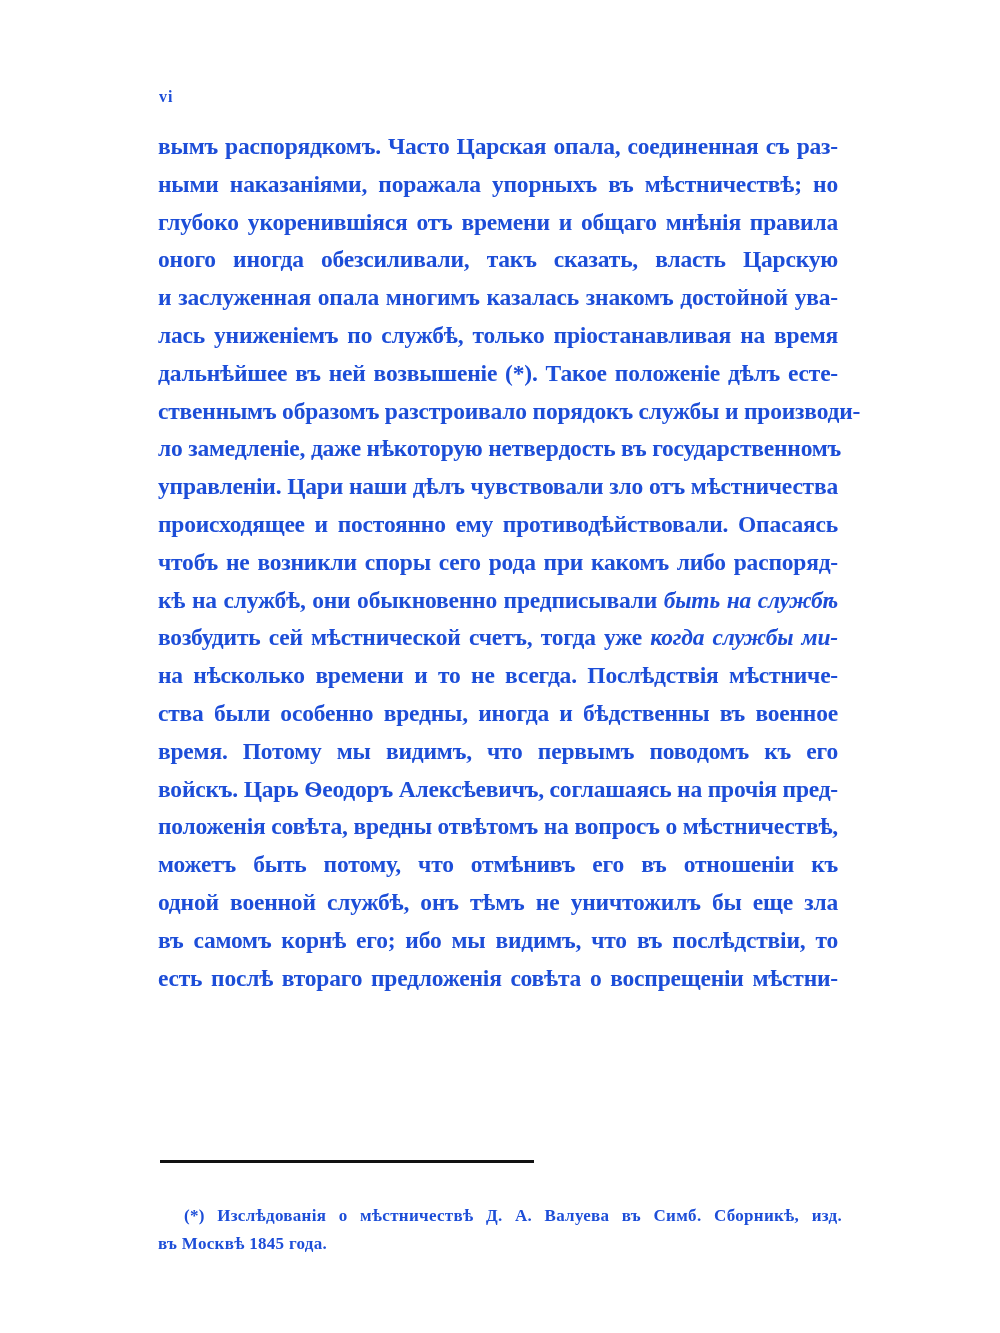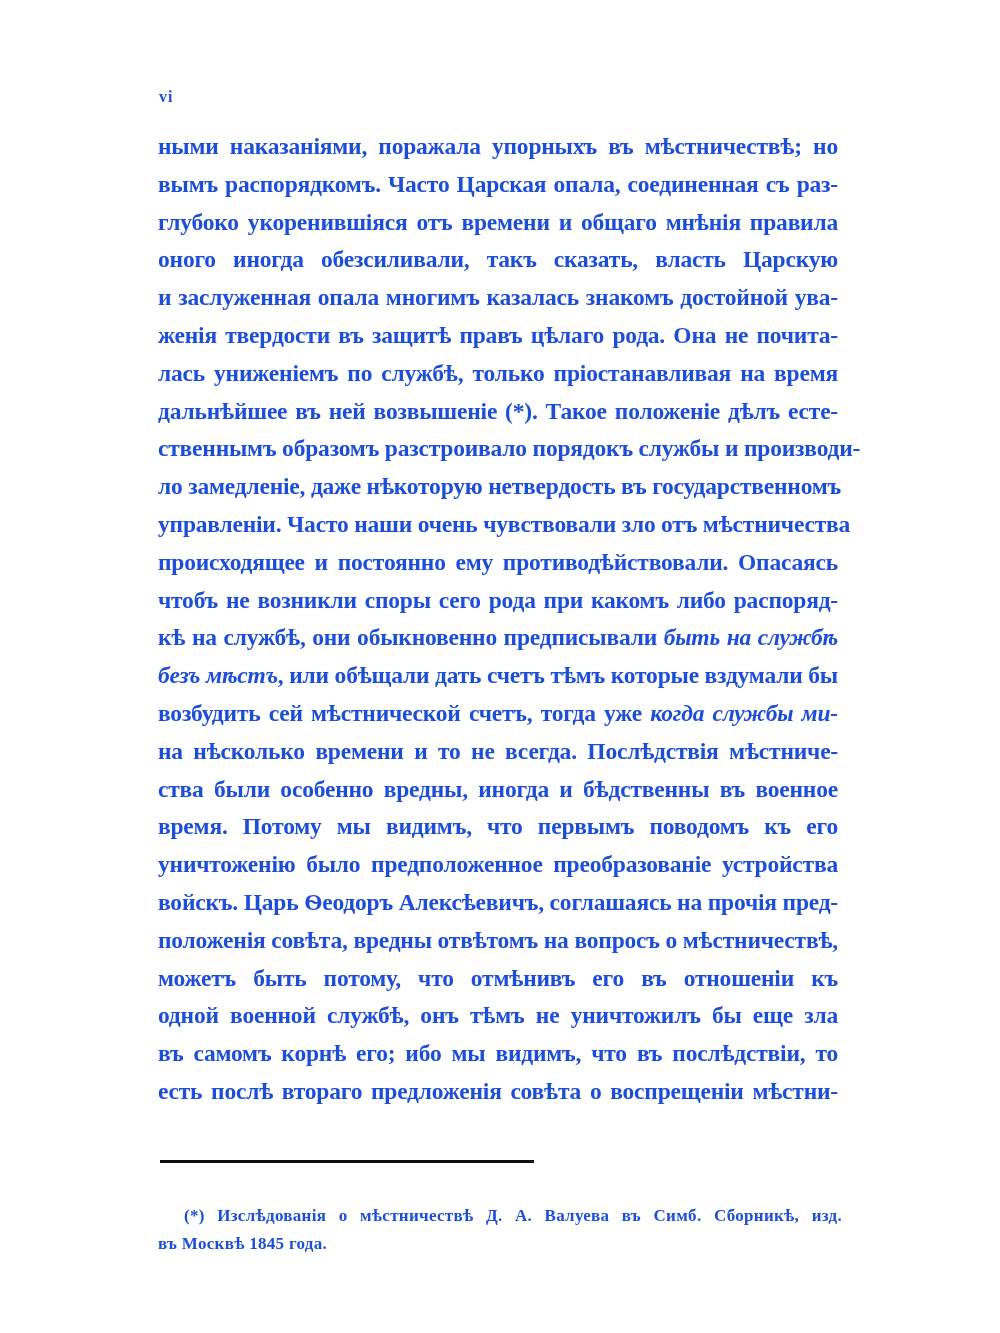--- a/index.html
+++ b/index.html
@@ -26,40 +26,37 @@
   }
   .fn-line.first { padding-left: 26px; text-align: justify; text-align-last: justify; margin-top: 16px; }
 </style>
 </head>
 <body>
 
 <div class="page">
   <div class="page-number">vi</div>
 
   <div class="body-text" id="body-text">
+      <div class="line"><span>вымъ распорядкомъ. Часто Царская опала, соединенная съ раз-</span></div>
       <div class="line"><span>ными наказаніями, поражала упорныхъ въ мѣстничествѣ; но</span></div>
-      <div class="line"><span>вымъ распорядкомъ. Часто Царская опала, соединенная съ раз-</span></div>
       <div class="line"><span>глубоко укоренившіяся отъ времени и общаго мнѣнія правила</span></div>
       <div class="line"><span>оного иногда обезсиливали, такъ сказать, власть Царскую</span></div>
       <div class="line"><span>и заслуженная опала многимъ казалась знакомъ достойной ува-</span></div>
-      <div class="line"><span>женія твердости въ защитѣ правъ цѣлаго рода. Она не почита-</span></div>
       <div class="line"><span>лась униженіемъ по службѣ, только пріостанавливая на время</span></div>
       <div class="line"><span>дальнѣйшее въ ней возвышеніе (*). Такое положеніе дѣлъ есте-</span></div>
       <div class="line"><span>ственнымъ образомъ разстроивало порядокъ службы и производи-</span></div>
       <div class="line"><span>ло замедленіе, даже нѣкоторую нетвердость въ государственномъ</span></div>
-      <div class="line"><span>управленіи. Часто наши очень чувствовали зло отъ мѣстничества</span></div>
+      <div class="line"><span>управленіи. Цари наши дѣлъ чувствовали зло отъ мѣстничества</span></div>
       <div class="line"><span>происходящее и постоянно ему противодѣйствовали. Опасаясь</span></div>
       <div class="line"><span>чтобъ не возникли споры сего рода при какомъ либо распоряд-</span></div>
       <div class="line"><span>кѣ на службѣ, они обыкновенно предписывали </span><i>быть на службѣ</i></div>
-      <div class="line"><i>безъ мѣстъ</i><span>, или обѣщали дать счетъ тѣмъ которые вздумали бы</span></div>
       <div class="line"><span>возбудить сей мѣстнической счетъ, тогда уже </span><i>когда службы ми-</i></div>
       <div class="line"><span>на нѣсколько времени и то не всегда. Послѣдствія мѣстниче-</span></div>
       <div class="line"><span>ства были особенно вредны, иногда и бѣдственны въ военное</span></div>
       <div class="line"><span>время. Потому мы видимъ, что первымъ поводомъ къ его</span></div>
-      <div class="line"><span>уничтоженію было предположенное преобразованіе устройства</span></div>
       <div class="line"><span>войскъ. Царь Ѳеодоръ Алексѣевичъ, соглашаясь на прочія пред-</span></div>
       <div class="line"><span>положенія совѣта, вредны отвѣтомъ на вопросъ о мѣстничествѣ,</span></div>
       <div class="line"><span>можетъ быть потому, что отмѣнивъ его въ отношеніи къ</span></div>
       <div class="line"><span>одной военной службѣ, онъ тѣмъ не уничтожилъ бы еще зла</span></div>
       <div class="line"><span>въ самомъ корнѣ его; ибо мы видимъ, что въ послѣдствіи, то</span></div>
       <div class="line"><span>есть послѣ втораго предложенія совѣта о воспрещеніи мѣстни-</span></div>
     </div>
 
   <div class="rule"></div>
 

